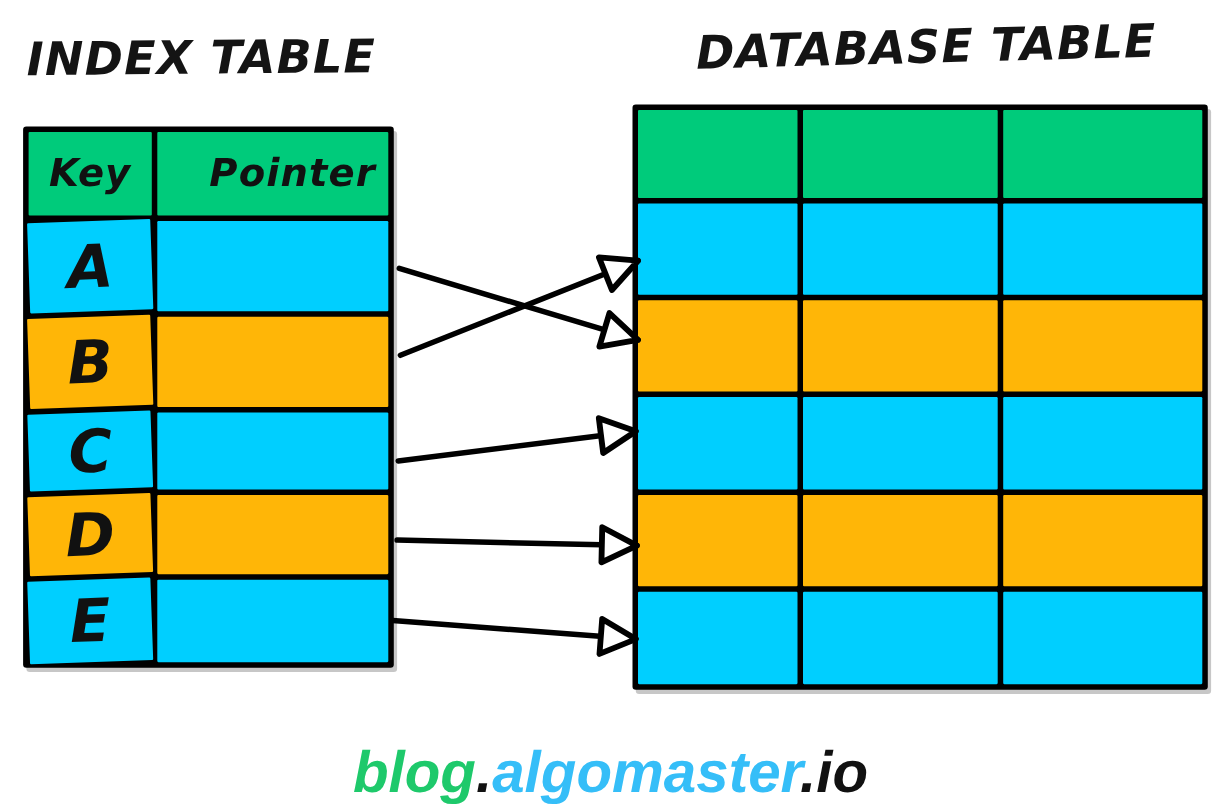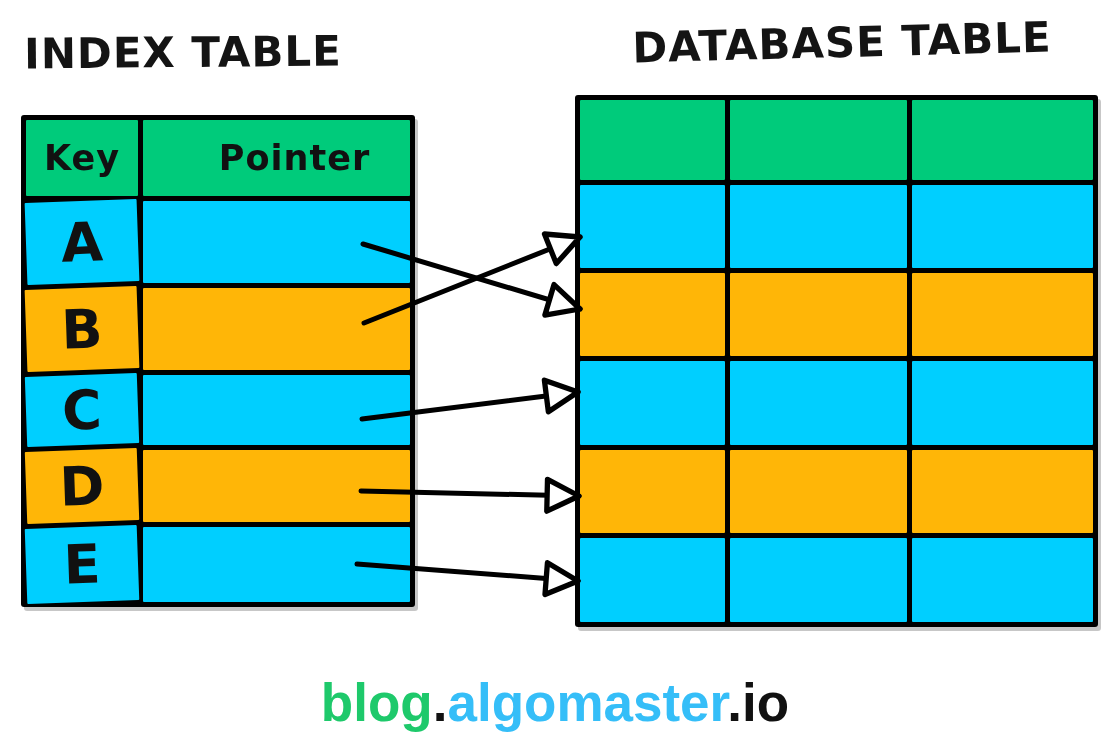--- a/index.html
+++ b/index.html
@@ -1,29 +1,29 @@
 <!DOCTYPE html>
 <html><head>
 <meta charset="utf-8">
 <style>
   html,body{margin:0;padding:0;background:#fff;}
   .canvas{
     position:relative;width:1120px;height:738px;background:#fff;
-    overflow:hidden;font-family:"DejaVu Sans",sans-serif;color:#111;
+    overflow:hidden;font-family:"DejaVu Sans",sans-serif;color:#111;font-style:italic;
   }
   .title{
     position:absolute;font-size:42px;font-weight:700;letter-spacing:1px;
     text-align:center;white-space:nowrap;color:#141414;
   }
   .index-title{left:8px;top:28px;width:350px;transform:rotate(-0.5deg);}
   .db-title{left:592px;top:18px;width:500px;transform:rotate(-1.5deg);}
 
   
   .itable{
-    position:absolute;left:21px;top:115px;width:394px;
+    position:absolute;left:21px;top:115px;width:337px;
     background:#000;padding:5px;display:flex;flex-direction:column;gap:5px;
     box-sizing:border-box;box-shadow:3px 4px 0 rgba(0,0,0,0.22);border-radius:3px;
   }
   .irow{display:flex;gap:5px;}
   .irow:nth-child(1){height:76px;}
   .irow:nth-child(2){height:82px;}
   .irow:nth-child(3){height:82px;}
   .irow:nth-child(4){height:70px;}
   .irow:nth-child(5){height:72px;}
   .irow:nth-child(6){height:75px;}

